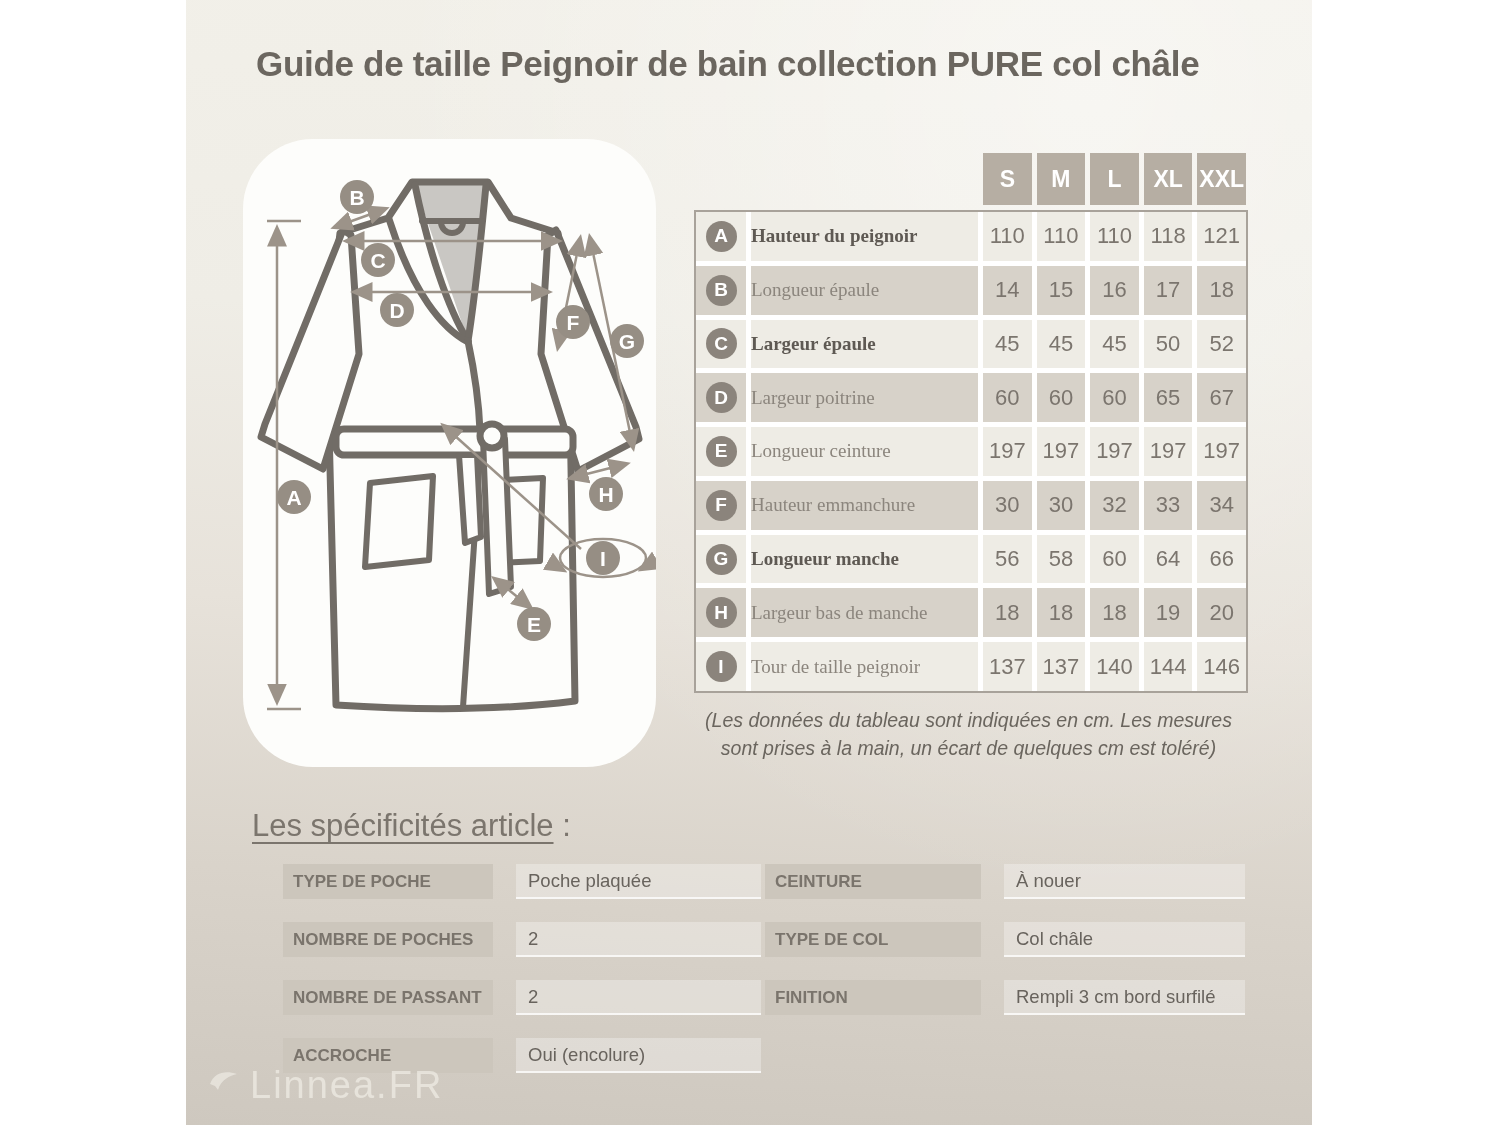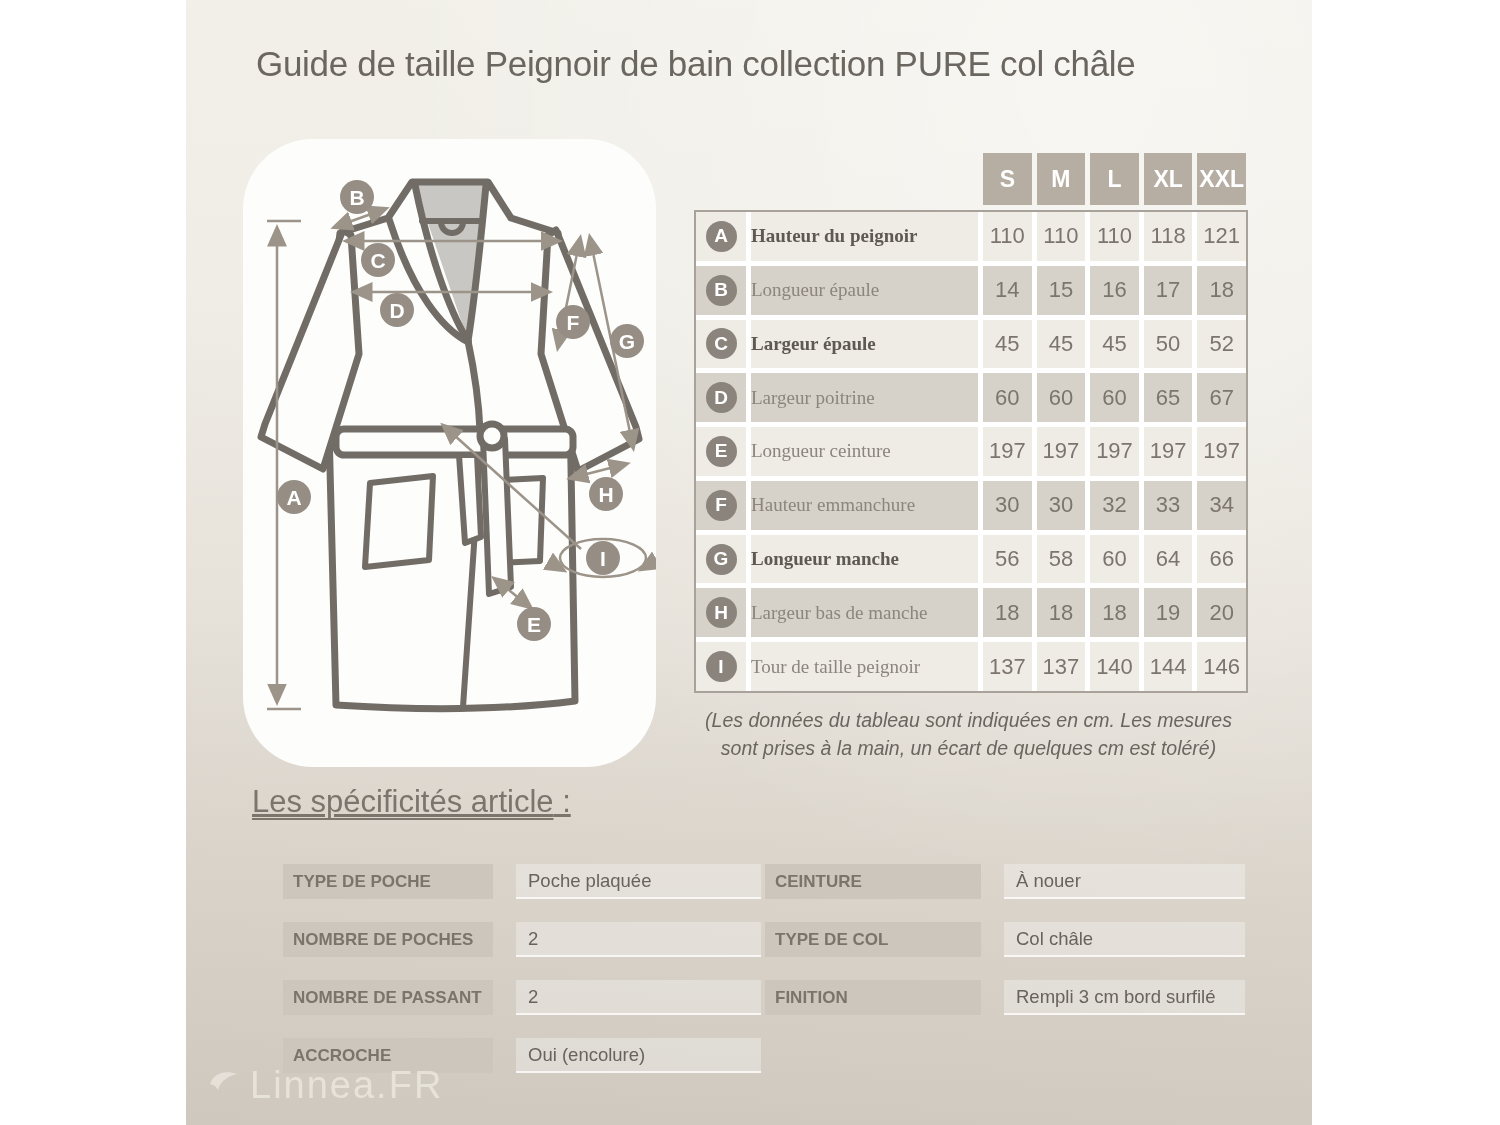--- a/index.html
+++ b/index.html
@@ -9,21 +9,21 @@
     position:relative;overflow:hidden;
   }
   .content{
     position:absolute;left:186px;top:0;width:1126px;height:1125px;
     background:
       radial-gradient(ellipse at 80% 8%, rgba(255,255,255,0.45) 0%, rgba(255,255,255,0) 55%),
       linear-gradient(183deg,#f2f0e9 0%,#efede6 30%,#e7e2da 55%,#d9d3ca 78%,#cec8bf 100%);
   }
   .page-title{
     position:absolute;left:70px;top:44px;
-    font-size:35px;font-weight:normal;color:#6b665f;letter-spacing:-0.3px;
+    font-size:35px;font-weight:bold;color:#6b665f;letter-spacing:-0.3px;
   }
   
   .robe-card{position:absolute;left:57px;top:139px;width:413px;height:628px;}
   
   .size-head{
     position:absolute;left:508px;top:153px;width:554px;height:52px;
     display:grid;grid-template-columns:50px 227px repeat(5,1fr);gap:5px;
     padding:0 2px;box-sizing:border-box;
   }
   .size-head .hcell{
@@ -47,21 +47,21 @@
   .circle{
     width:31px;height:31px;border-radius:50%;background:#8b847c;color:#fff;
     font-weight:bold;font-size:19px;display:flex;align-items:center;justify-content:center;
   }
   .table-note{
     position:absolute;left:500px;top:706px;width:565px;text-align:center;
     font-style:italic;font-size:19.5px;line-height:28px;color:#6a655e;
   }
   
   .specs-heading{
-    position:absolute;left:66px;top:784px;font-size:31px;color:#7b756d;text-decoration:underline;
+    position:absolute;left:66px;top:808px;font-size:31px;color:#7b756d;
   }
   .specs-heading .u{text-decoration:underline;text-decoration-thickness:2px;text-underline-offset:6px;}
   .spec{position:absolute;display:grid;row-gap:4px;column-gap:5px;grid-auto-rows:35px;gap:23px;}
   .spec-left{left:97px;top:864px;width:478px;grid-template-columns:210px 1fr;}
   .spec-right{left:579px;top:864px;width:480px;grid-template-columns:216px 1fr;}
   .spec .lbl{
     background:#ccc6bc;color:#7a746c;font-weight:bold;font-size:17px;
     display:flex;align-items:center;padding-left:10px;
   }
   .spec .val{

